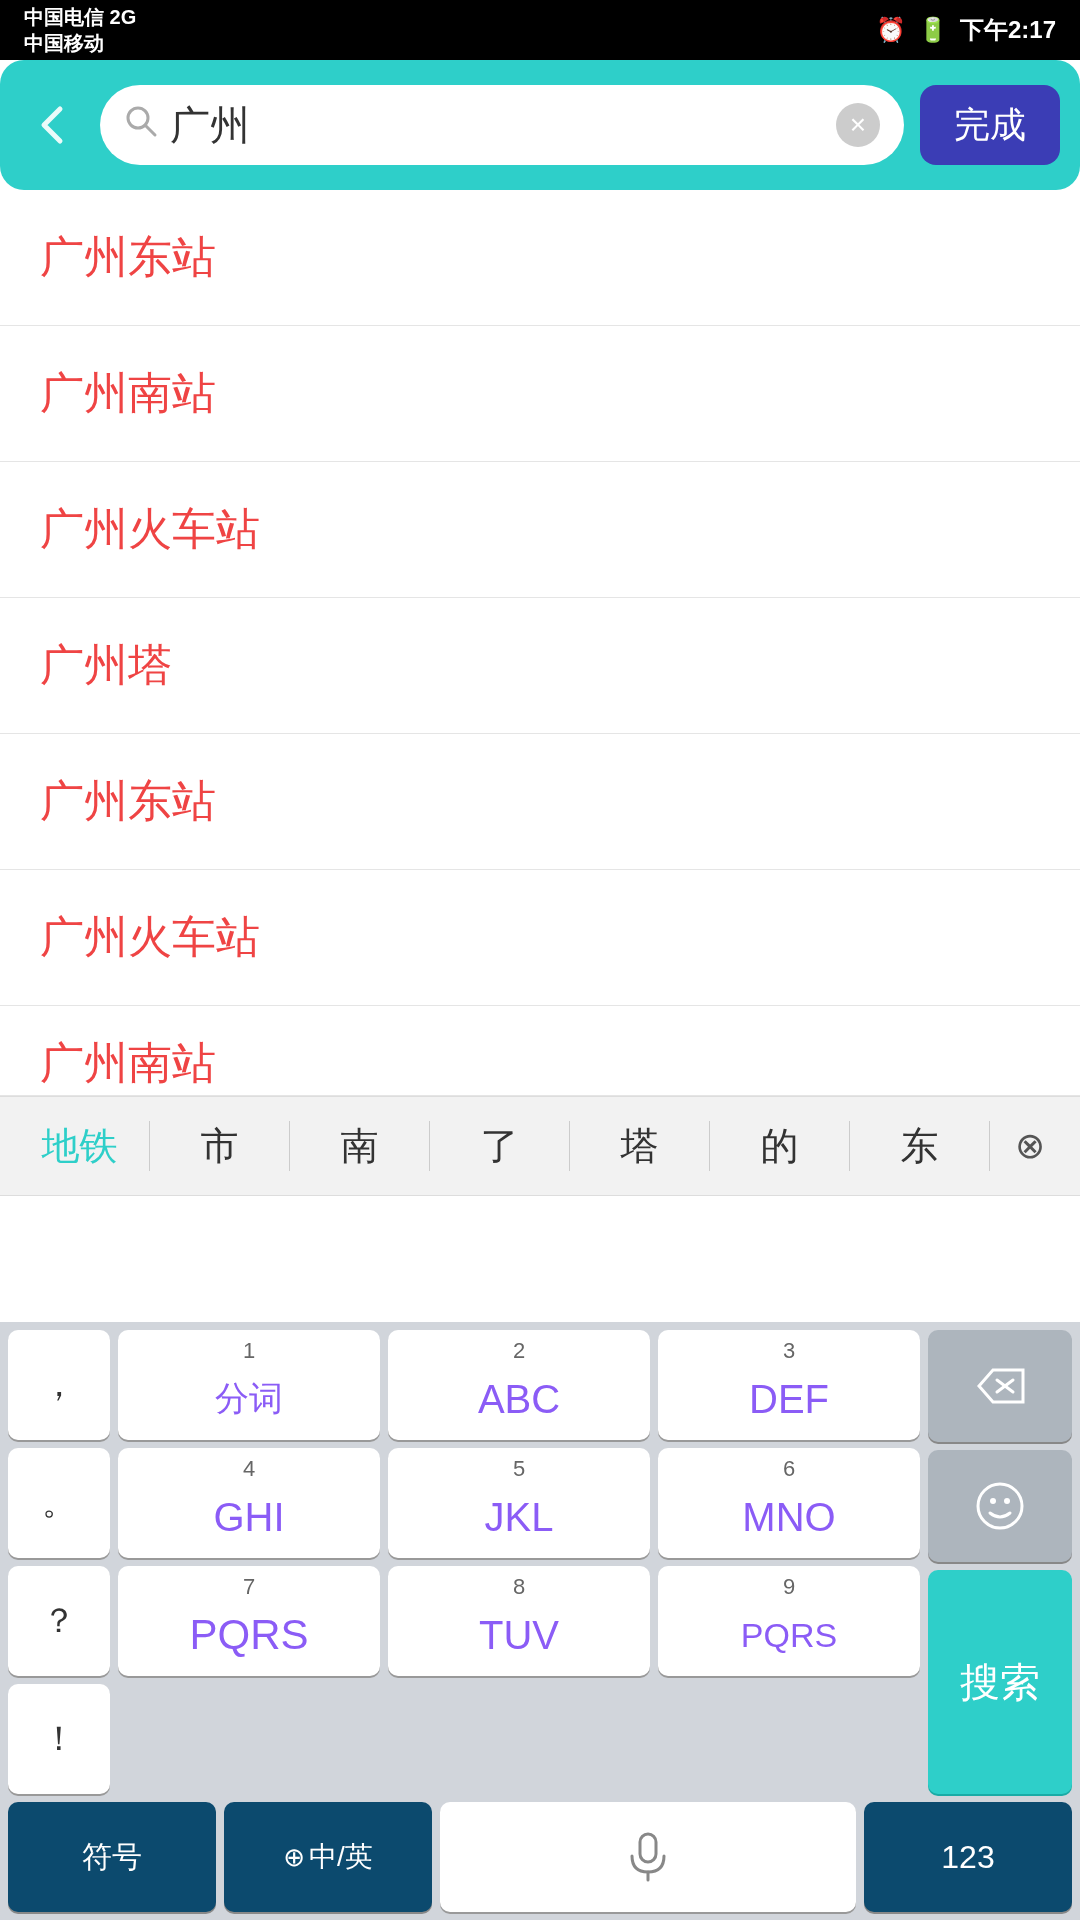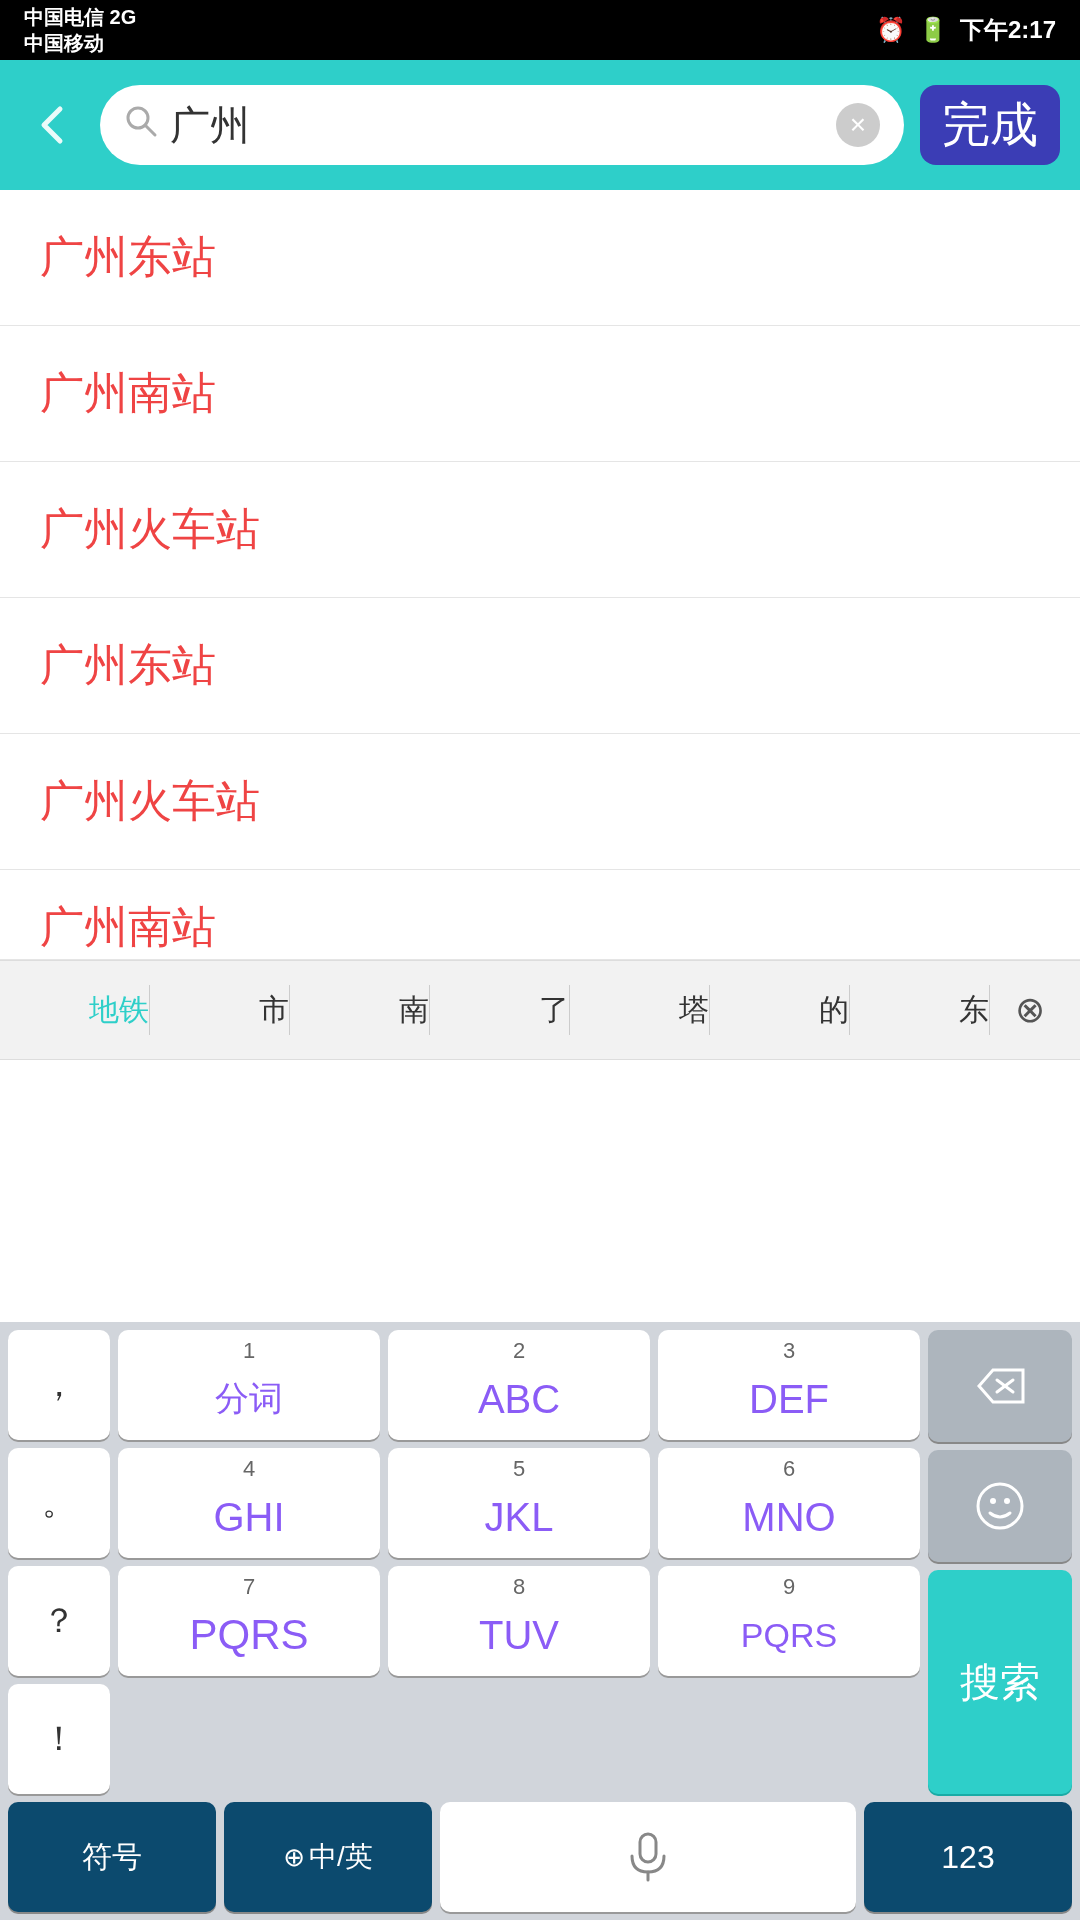--- a/index.html
+++ b/index.html
@@ -40,20 +40,21 @@
 
     
     .header {
       width: 100%;
       height: 130px;
       background: #2ECFC9;
       display: flex;
       align-items: center;
       padding: 0 20px;
       gap: 16px;
+      border-radius: 24px;
     }
     .back-btn {
       width: 64px;
       height: 64px;
       display: flex;
       align-items: center;
       justify-content: center;
       cursor: pointer;
       flex-shrink: 0;
     }
@@ -96,21 +97,21 @@
     }
     .done-btn {
       width: 140px;
       height: 80px;
       background: #3B3DB5;
       border-radius: 16px;
       display: flex;
       align-items: center;
       justify-content: center;
       color: #fff;
-      font-size: 48px;
+      font-size: 36px;
       cursor: pointer;
       flex-shrink: 0;
       font-weight: 500;
     }
 
     
     .results-list {
       width: 100%;
       background: #fff;
     }
@@ -135,22 +136,22 @@
       height: 100px;
       background: #f2f2f2;
       display: flex;
       align-items: center;
       border-top: 1px solid #ddd;
       border-bottom: 1px solid #ddd;
       padding: 0 10px;
     }
     .suggest-item {
       flex: 1;
-      text-align: right;
-      font-size: 30px;
+      text-align: center;
+      font-size: 38px;
       color: #333;
       cursor: pointer;
     }
     .suggest-item.active {
       color: #2ECFC9;
     }
     .suggest-divider {
       width: 1px;
       height: 50px;
       background: #ccc;
@@ -328,20 +329,21 @@
   </div>
   <div class="done-btn">
     <span>完成</span>
   </div>
 </div>
 
 <div class="results-list">
   <div class="result-item">广州东站</div>
   <div class="result-item">广州南站</div>
   <div class="result-item">广州火车站</div>
+  <div class="result-item">广州塔</div>
   <div class="result-item">广州东站</div>
   <div class="result-item">广州火车站</div>
   <div class="result-item" style="height:90px;overflow:hidden;padding-top:28px;">广州南站</div>
 </div>
 
 <div class="suggest-row">
   <div class="suggest-item active">地铁</div>
   <div class="suggest-divider"></div>
   <div class="suggest-item">市</div>
   <div class="suggest-divider"></div>

